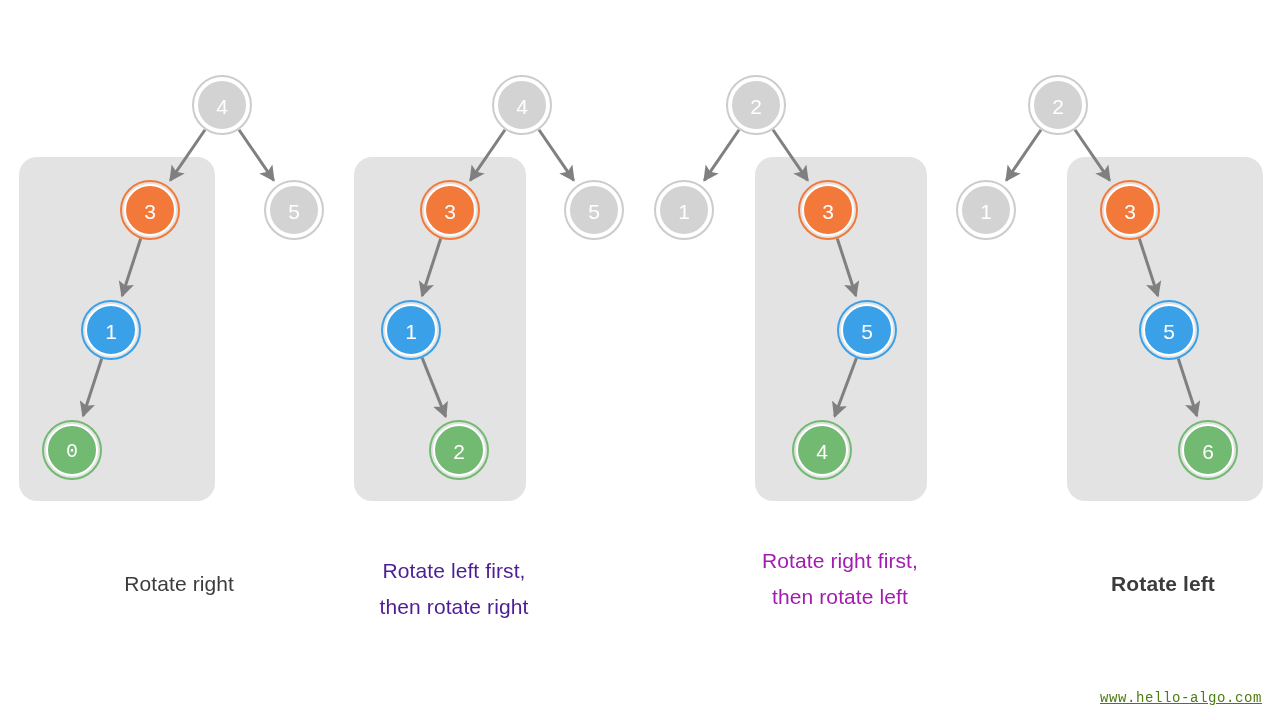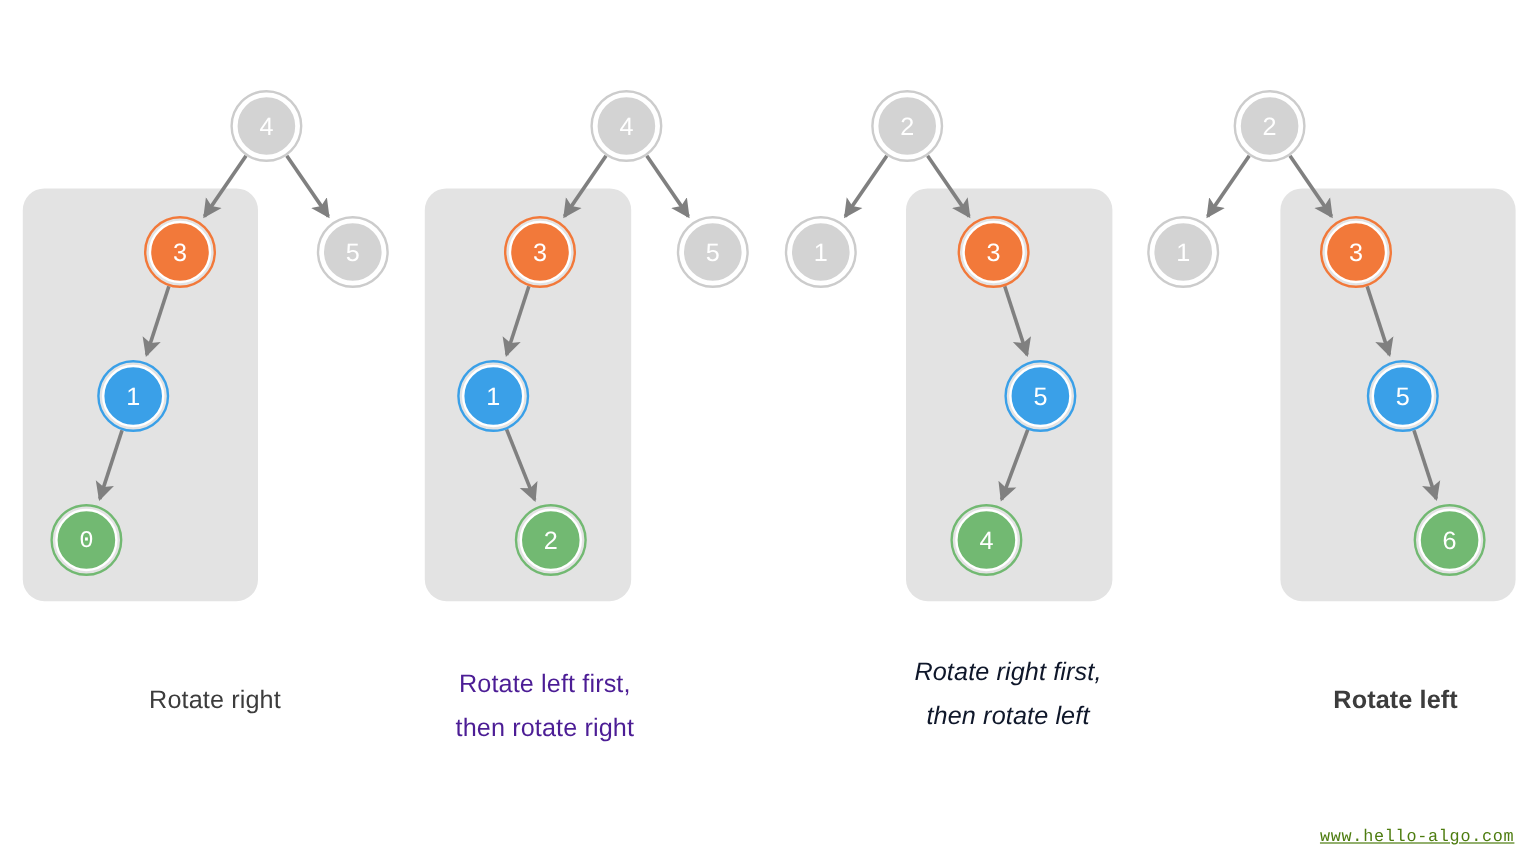--- a/index.html
+++ b/index.html
@@ -195,19 +195,19 @@
           <circle cx="1208" cy="450" r="25" fill="#72b972" stroke="#ffffff" stroke-width="2"></circle>
           <text x="1208" y="451" class="node-label" fill="#ffffff">6</text>
         </g>
       </g>
   </svg>
 
   <div id="captions-layer">
       <div class="panel-caption" style="left: 0px; top: 566px; width: 234px; height: 36px; color: rgb(60, 60, 60); text-align: right;">Rotate right</div>
       <div class="panel-caption" style="left: 336px; top: 543px; width: 236px; height: 72px; color: #4c1d95; margin-top: 10px;">Rotate left first,
 then rotate right</div>
-      <div class="panel-caption" style="left: 722px; top: 543px; width: 236px; height: 72px; color: #0f172a; font-style: italic;">Rotate right first,
+      <div class="panel-caption" style="left: 722px; top: 543px; width: 236px; height: 72px; color: #a21caf;">Rotate right first,
 then rotate left</div>
       <div class="panel-caption" style="left: 1046px; top: 566px; width: 234px; height: 36px; color: rgb(60, 60, 60); font-weight: bold;">Rotate left</div>
     </div>
 
   <div class="watermark" style="color: #4d7c0f; text-decoration: underline;">www.hello-algo.com</div>
 </div>
 
 </body></html>

